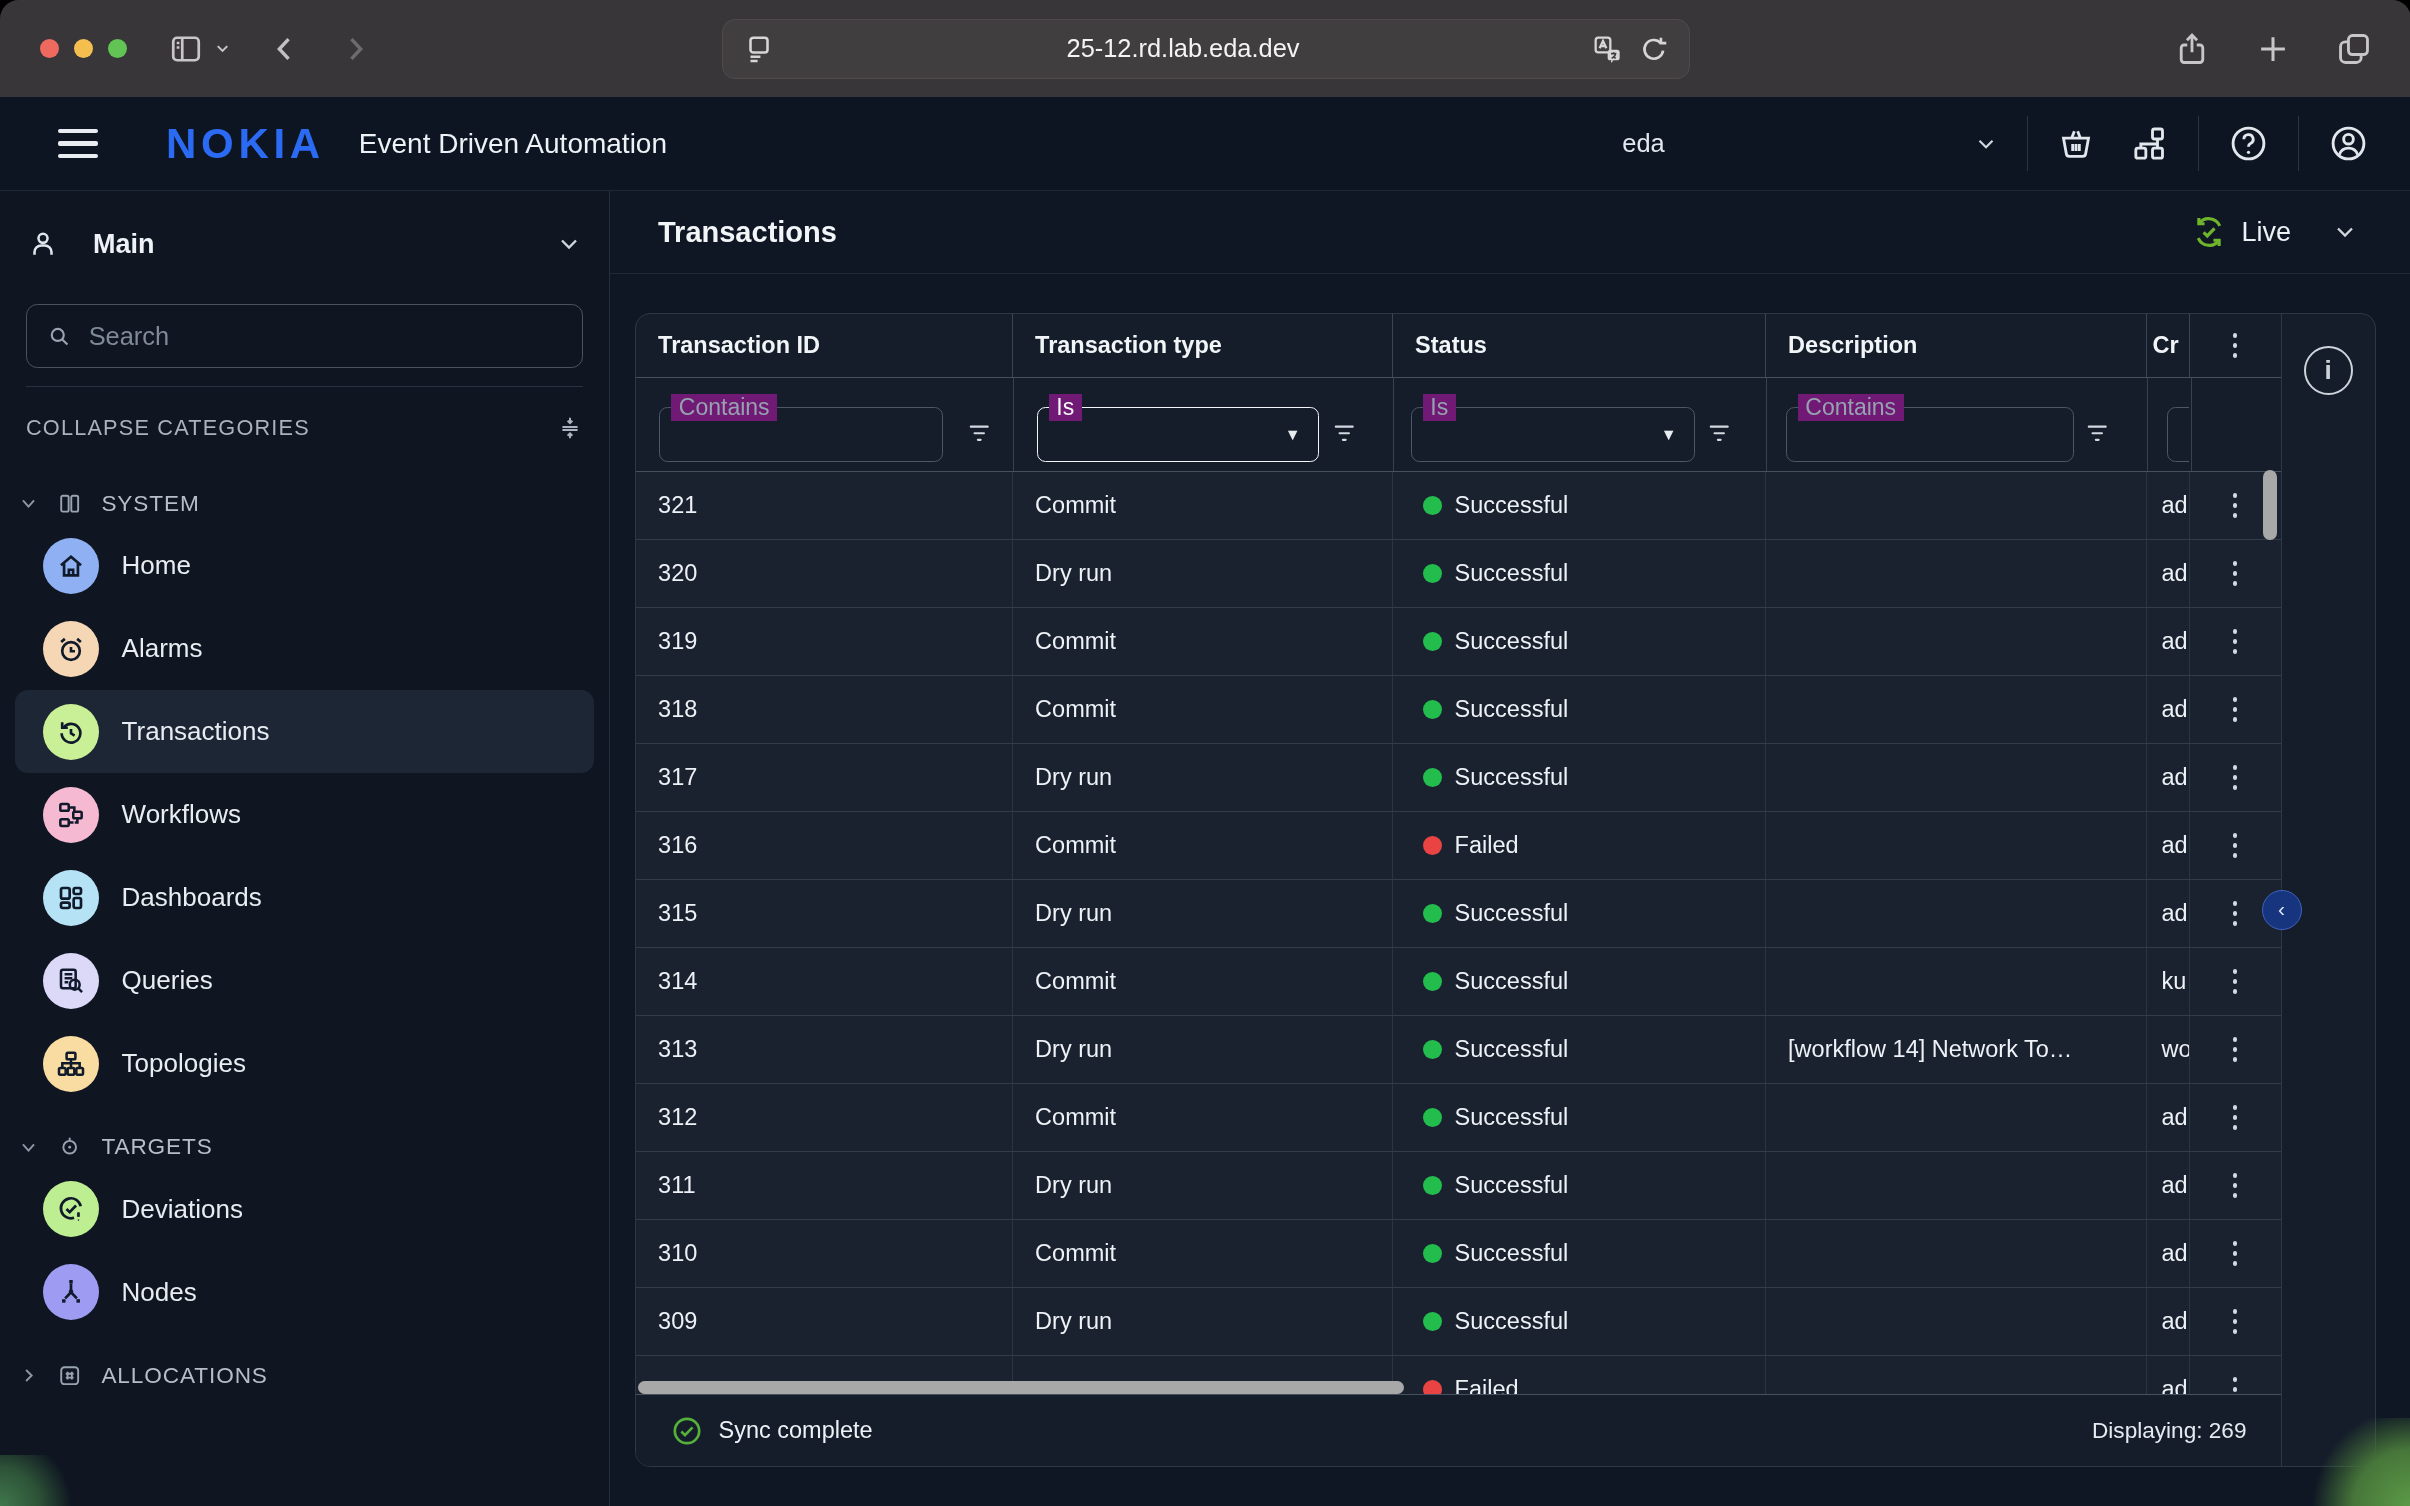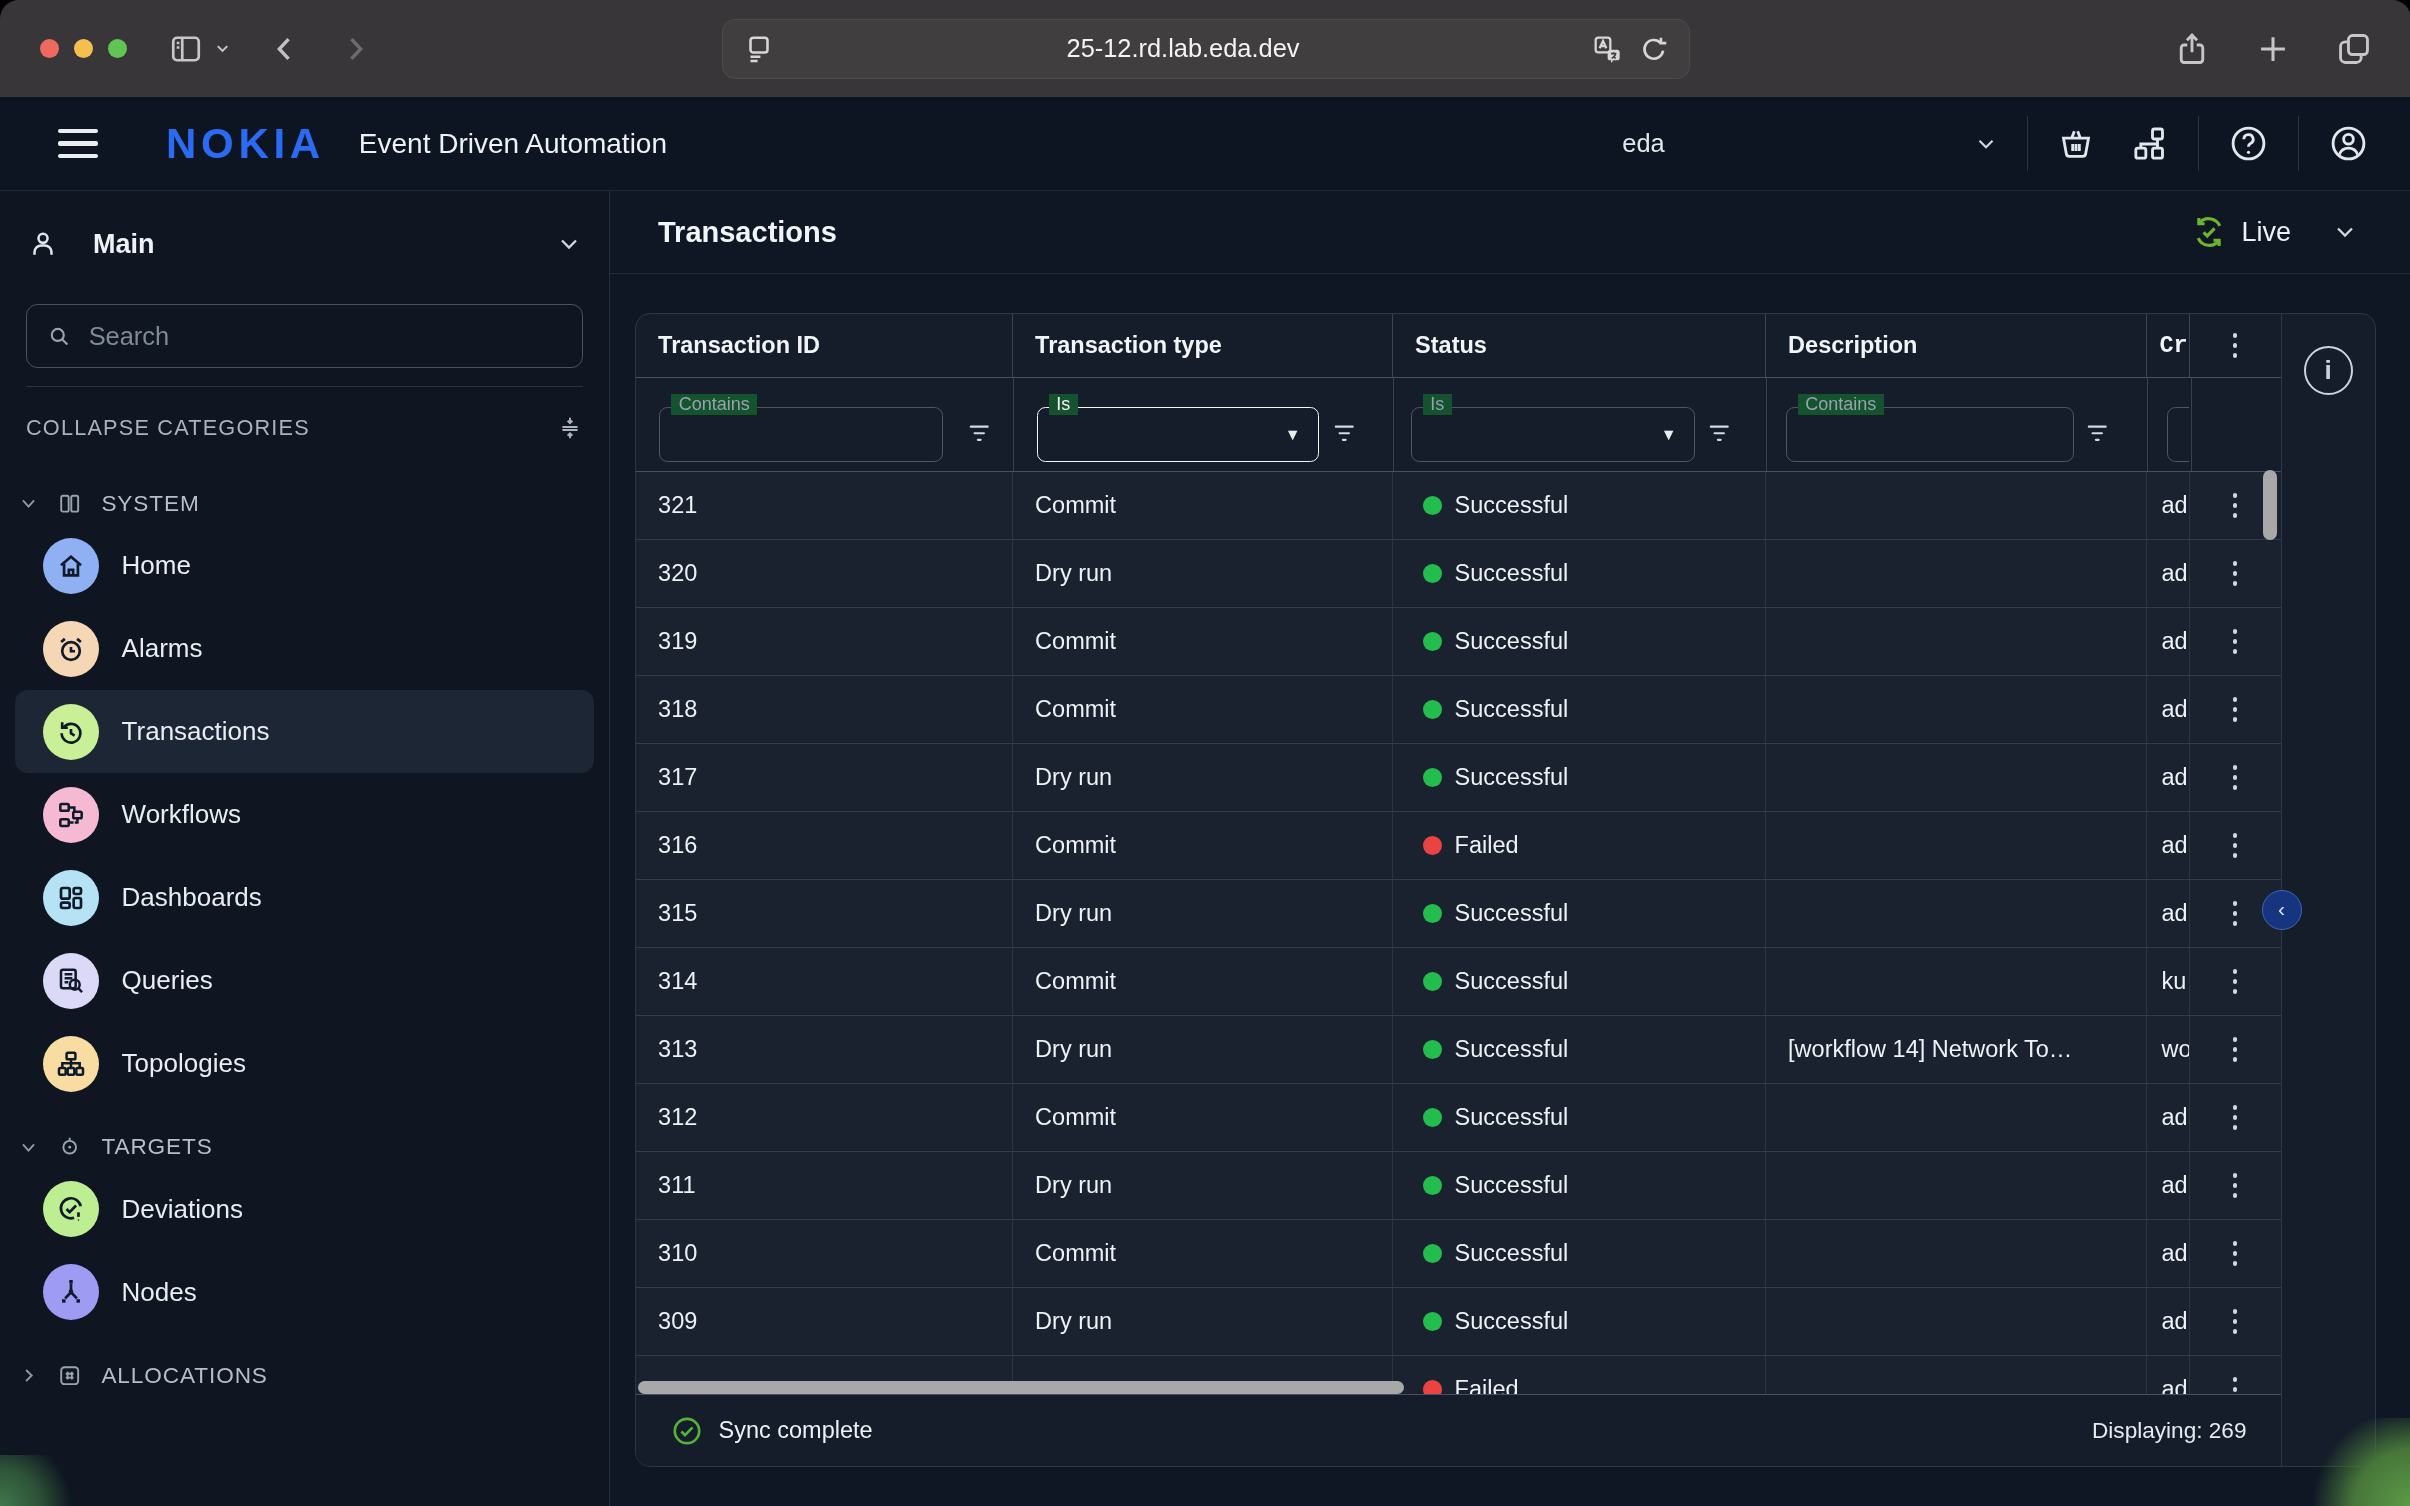--- a/index.html
+++ b/index.html
@@ -71,26 +71,26 @@
   .content { flex:1; position:relative; }
 
   .card { position:absolute; left:24.5px; top:39px; width:1741px; height:1154px;
           border:0.9px solid #2c3747; border-radius:15px; background:#151d2a; display:flex; overflow:hidden; }
   .tableregion { width:1646px; flex-shrink:0; border-right:0.9px solid #2c3747; display:flex; flex-direction:column; }
   .w1{width:377px}.w2{width:380px}.w3{width:373px}.w4{width:381px}.w5{width:43px}
   .wd{width:91px; border-right:none !important; justify-content:center; padding-left:0 !important;}
   .thead { height:64px; display:flex; border-bottom:1.9px solid #46505f; flex-shrink:0; }
   .th { display:flex; align-items:center; padding-left:22.6px; color:#f2f5f8; font-size:23.5px; font-weight:700;
         border-right:0.9px solid #3a4452; overflow:hidden; white-space:nowrap; }
-  .th.w5 { padding-left:13px;font-family:Liberation Mono, monospace; }
+  .th.w5 { padding-left:6px; }
 
   .tfilter { height:94px; border-bottom:1.9px solid #46505f; position:relative; flex-shrink:0; }
   .fline { position:absolute; top:0; bottom:0; width:0.9px; background:#38424f; }
   .fbox { position:absolute; top:29px; height:55px; border:1.9px solid #4d5866; border-radius:8.5px; background:transparent; cursor:text; }
-  .flabel { position:absolute; top:-14px; left:11.3px; background:#14532d; padding:0 7.5px; font-size:18px; color:#97a2b0; }
+  .flabel { position:absolute; top:-14px; left:11.3px; background:#701a75; padding:0 7.5px; font-size:23px; color:#97a2b0; }
   .fbox.focused { border-color:#f4f7fa; }
   .fbox.focused .flabel { color:#f4f7fa; }
   .caret { position:absolute; right:17px; top:50%; transform:translateY(-50%); color:#e8ecf0; font-size:16px; }
   .funnel { position:absolute; top:43px; cursor:pointer; }
   .f5wrap { position:absolute; left:1531px; top:0; width:22.6px; height:94px; overflow:hidden; }
   .f5wrap .fbox { left:0; width:188px; }
 
   .rows { flex:1; overflow:hidden; position:relative; }
   .row { height:68px; display:flex; border-bottom:1.9px solid #323c4b; background:#1a2230; }
   .td { display:flex; align-items:center; padding-left:22.6px; font-size:23.5px; color:#eef1f5;

